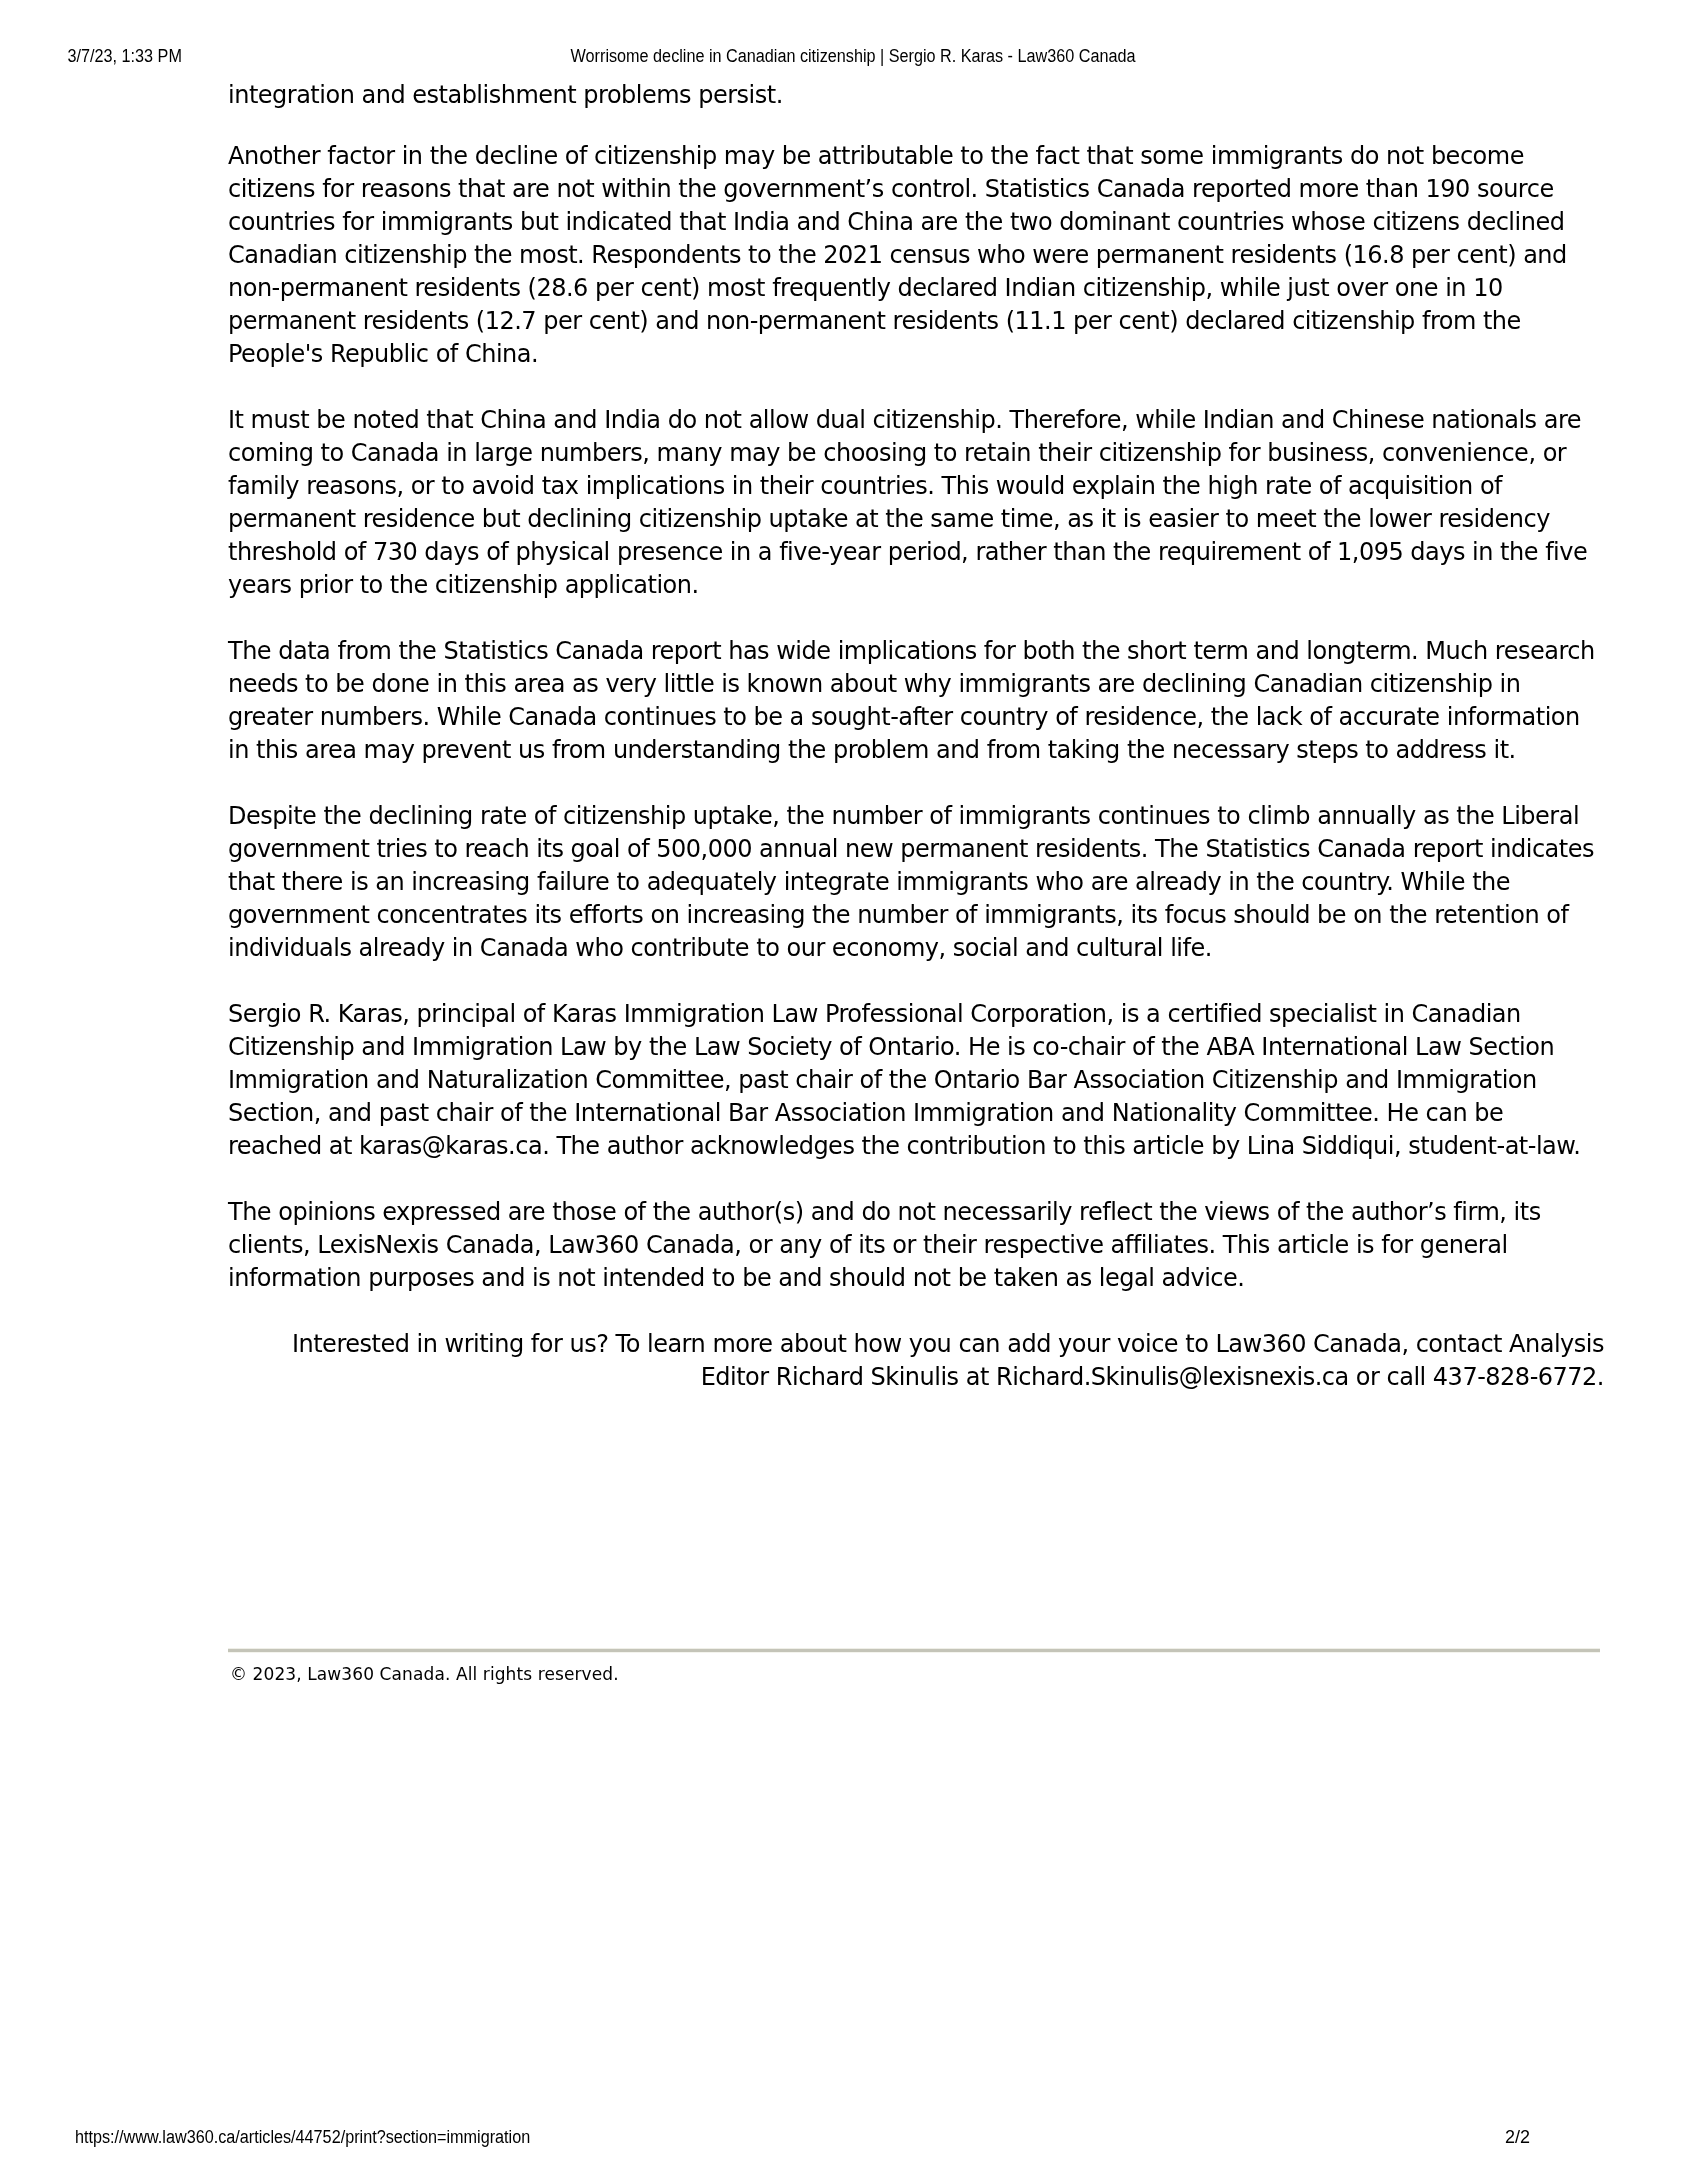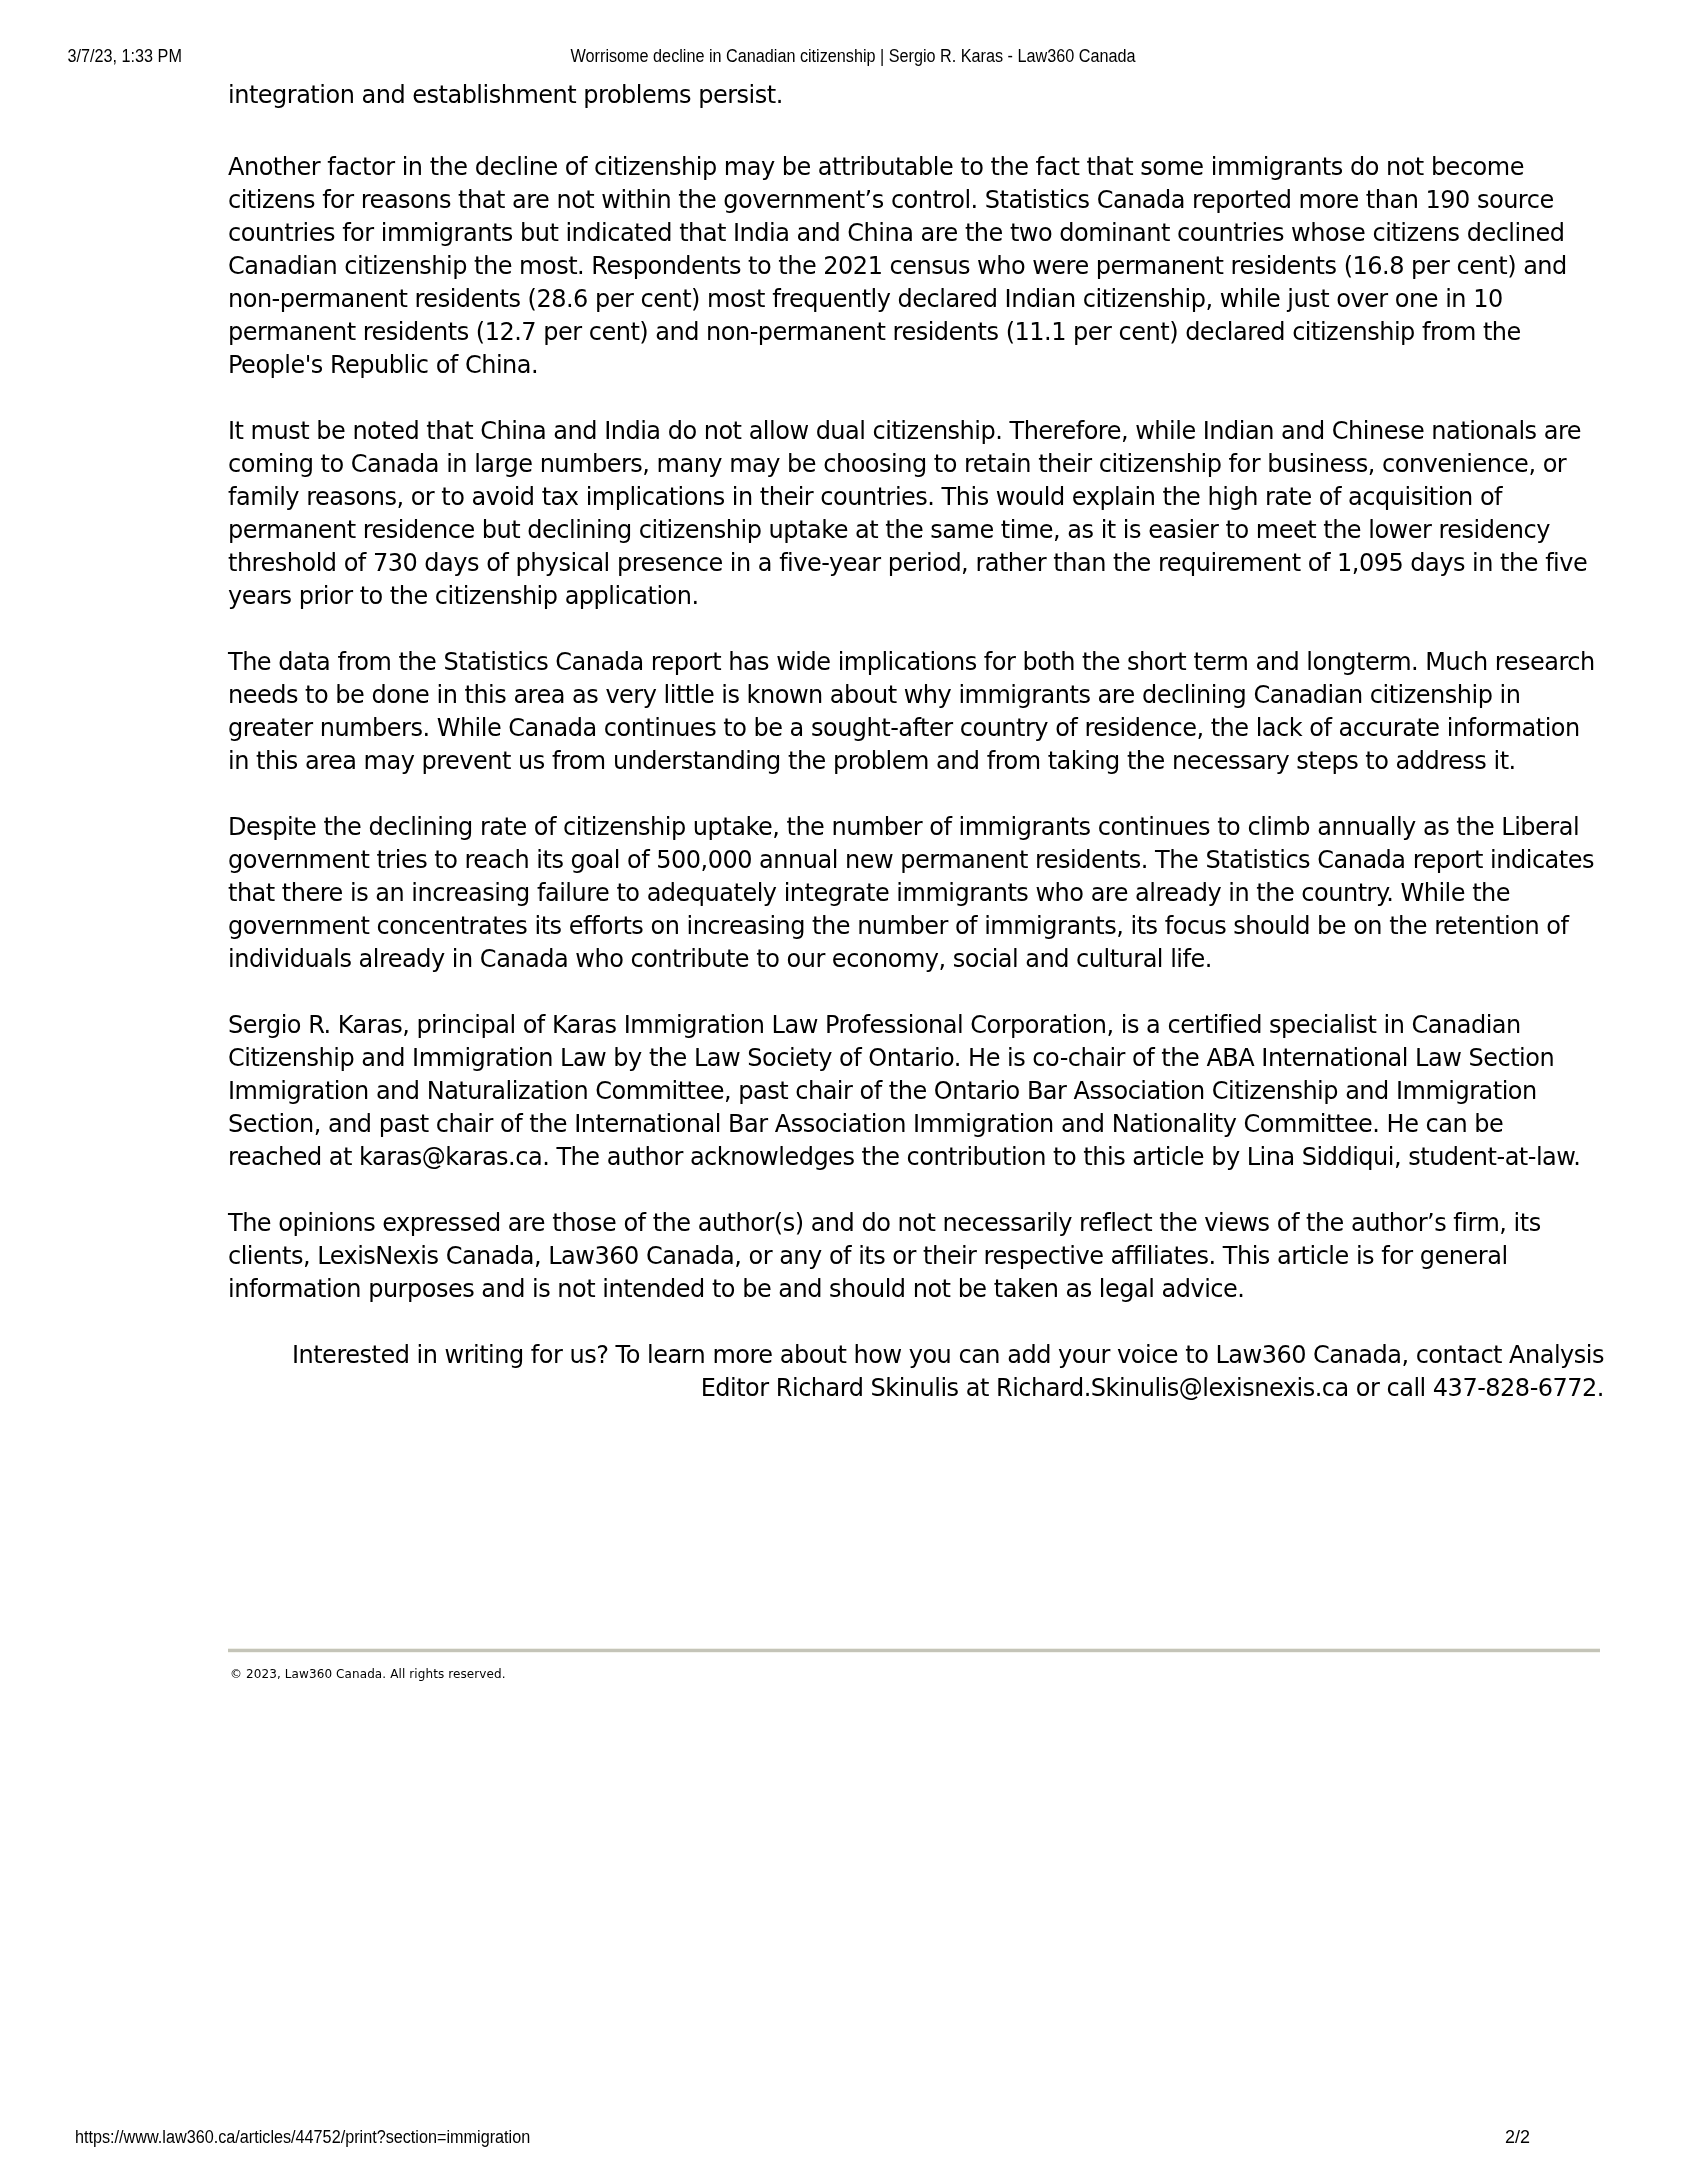--- a/index.html
+++ b/index.html
@@ -42,21 +42,21 @@
       width: 1376px;
       font-family: "DejaVu Sans", sans-serif;
       font-size: 24px;
       line-height: 33px;
       letter-spacing: -0.5px;
     }
     .article p {
       margin: 0 0 33px 0;
     }
     .article p.first {
-      margin-bottom: 39px;
+      margin-bottom: 28px;
     }
     .article p.italic {
     }
     .article p.last {
       margin-bottom: 0;
       text-align: right;
     }
     .divider {
       position: absolute;
       top: 1648px;
@@ -65,21 +65,21 @@
       height: 3px;
       background: #c4c4b8;
       border-top: 1px solid #efefe8;
       border-bottom: 1px solid #f4f4ee;
     }
     .copyright {
       position: absolute;
       top: 1663px;
       left: 230px;
       font-family: "DejaVu Sans", sans-serif;
-      font-size: 12px;
+      font-size: 17px;
       line-height: 22px;
       letter-spacing: 0.1px;
     }
     .print-footer {
       position: absolute;
       top: 2125px;
       left: 0;
       width: 1430px;
       height: 24px;
       font-family: "Liberation Sans", sans-serif;

